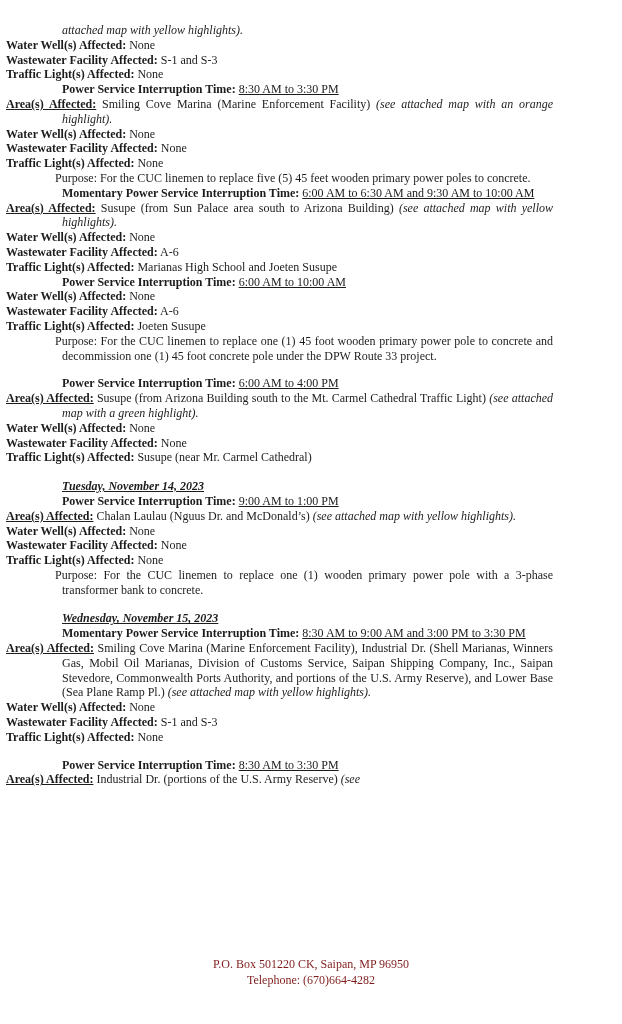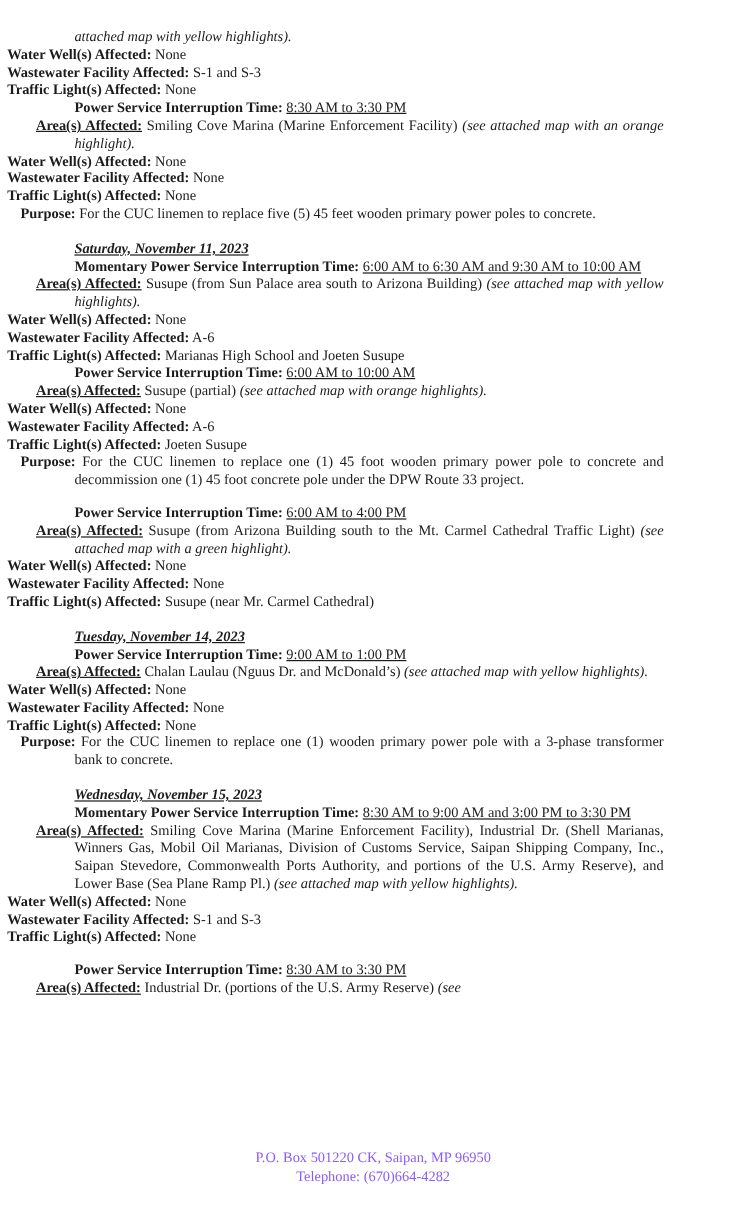--- a/index.html
+++ b/index.html
@@ -26,27 +26,27 @@
   }
   .block.gap { margin-top: 13px; }
   .time-label { font-weight: bold; }
   .time-value { text-decoration: underline; }
   .partial-note { margin-left: 121px; font-style: italic; }
   .item {
     margin-left: 121px; text-indent: -56px;
     position: relative; text-align: justify;
   }
   .item-label { font-weight: bold; }
-  .item-label.area { text-decoration: underline; margin-left: 24px; }
+  .item-label.area { text-decoration: underline; }
   .item-note { font-style: italic; }
   .purpose {
     margin-left: 45px; text-indent: -45px;
     text-align: justify;
   }
-  .purpose-label { font-weight: bold; }
+  .purpose-label { font-weight: normal; margin-left: 38px; }
   .footer {
     position: absolute; top: 956px; left: 0; width: 622px;
     text-align: center; line-height: 16px;
   }
 </style>
 </head>
 <body>
 
 <div class="page">
   <div id="doc">
@@ -60,31 +60,29 @@
         <div class="block">
           <p class="time-line"><span class="time-label">Power Service Interruption Time:</span> <span class="time-value">8:30 AM to 3:30 PM</span></p>
           <p class="item"><span class="item-label area">Area(s) Affected:</span> <span class="item-value">Smiling Cove Marina (Marine Enforcement Facility)</span> <span class="item-note">(see attached map with an orange highlight).</span></p>
           <p class="item"><span class="item-label">Water Well(s) Affected:</span> <span class="item-value">None</span></p>
           <p class="item"><span class="item-label">Wastewater Facility Affected:</span> <span class="item-value">None</span></p>
           <p class="item"><span class="item-label">Traffic Light(s) Affected:</span> <span class="item-value">None</span></p>
           <p class="purpose"><span class="purpose-label">Purpose:</span> <span class="purpose-text">For the CUC linemen to replace five (5) 45 feet wooden primary power poles to concrete.</span></p>
         </div>
       </div>
       <div class="section">
-        <div class="date-heading">Saturday, November 11, 2023</div>
         <div class="block">
           <p class="time-line"><span class="time-label">Momentary Power Service Interruption Time:</span> <span class="time-value">6:00 AM to 6:30 AM and 9:30 AM to 10:00 AM</span></p>
           <p class="item"><span class="item-label area">Area(s) Affected:</span> <span class="item-value">Susupe (from Sun Palace area south to Arizona Building)</span> <span class="item-note">(see attached map with yellow highlights).</span></p>
           <p class="item"><span class="item-label">Water Well(s) Affected:</span> <span class="item-value">None</span></p>
           <p class="item"><span class="item-label">Wastewater Facility Affected:</span> <span class="item-value">A-6</span></p>
           <p class="item"><span class="item-label">Traffic Light(s) Affected:</span> <span class="item-value">Marianas High School and Joeten Susupe</span></p>
         </div>
         <div class="block">
           <p class="time-line"><span class="time-label">Power Service Interruption Time:</span> <span class="time-value">6:00 AM to 10:00 AM</span></p>
-          <p class="item"><span class="item-label area">Area(s) Affected:</span> <span class="item-value">Susupe (partial)</span> <span class="item-note">(see attached map with orange highlights).</span></p>
           <p class="item"><span class="item-label">Water Well(s) Affected:</span> <span class="item-value">None</span></p>
           <p class="item"><span class="item-label">Wastewater Facility Affected:</span> <span class="item-value">A-6</span></p>
           <p class="item"><span class="item-label">Traffic Light(s) Affected:</span> <span class="item-value">Joeten Susupe</span></p>
           <p class="purpose"><span class="purpose-label">Purpose:</span> <span class="purpose-text">For the CUC linemen to replace one (1) 45 foot wooden primary power pole to concrete and decommission one (1) 45 foot concrete pole under the DPW Route 33 project.</span></p>
         </div>
         <div class="block gap">
           <p class="time-line"><span class="time-label">Power Service Interruption Time:</span> <span class="time-value">6:00 AM to 4:00 PM</span></p>
           <p class="item"><span class="item-label area">Area(s) Affected:</span> <span class="item-value">Susupe (from Arizona Building south to the Mt. Carmel Cathedral Traffic Light)</span> <span class="item-note">(see attached map with a green highlight).</span></p>
           <p class="item"><span class="item-label">Water Well(s) Affected:</span> <span class="item-value">None</span></p>
           <p class="item"><span class="item-label">Wastewater Facility Affected:</span> <span class="item-value">None</span></p>
@@ -110,17 +108,17 @@
           <p class="item"><span class="item-label">Water Well(s) Affected:</span> <span class="item-value">None</span></p>
           <p class="item"><span class="item-label">Wastewater Facility Affected:</span> <span class="item-value">S-1 and S-3</span></p>
           <p class="item"><span class="item-label">Traffic Light(s) Affected:</span> <span class="item-value">None</span></p>
         </div>
         <div class="block gap">
           <p class="time-line"><span class="time-label">Power Service Interruption Time:</span> <span class="time-value">8:30 AM to 3:30 PM</span></p>
           <p class="item"><span class="item-label area">Area(s) Affected:</span> <span class="item-value">Industrial Dr. (portions of the U.S. Army Reserve)</span> <span class="item-note">(see</span></p>
         </div>
       </div>
     </div>
-  <div class="footer" style="color: #8b5cf6;">
+  <div class="footer" style="color: #7f1d1d;">
     <div>P.O. Box 501220 CK, Saipan, MP 96950</div>
     <div>Telephone: (670)664-4282</div>
   </div>
 </div>
 
 </body></html>

